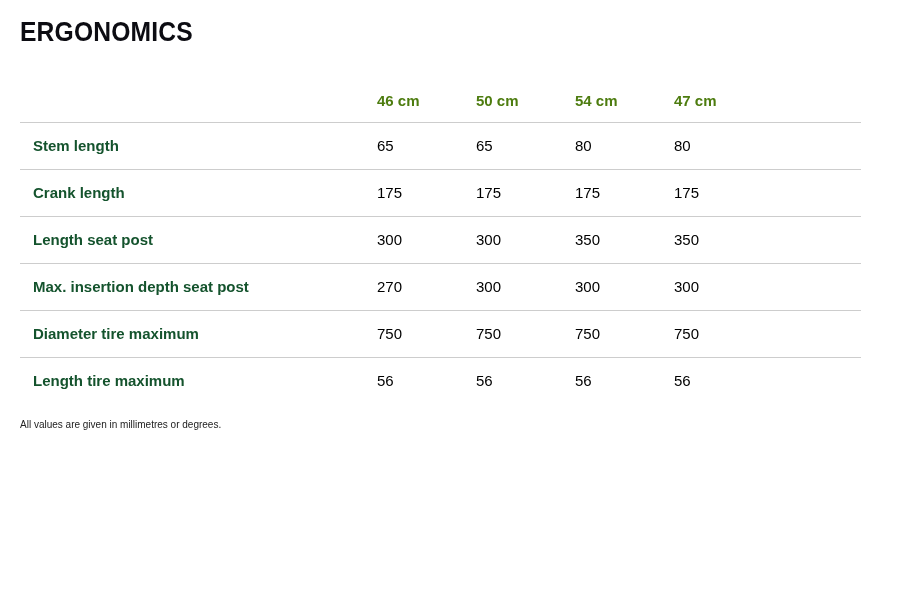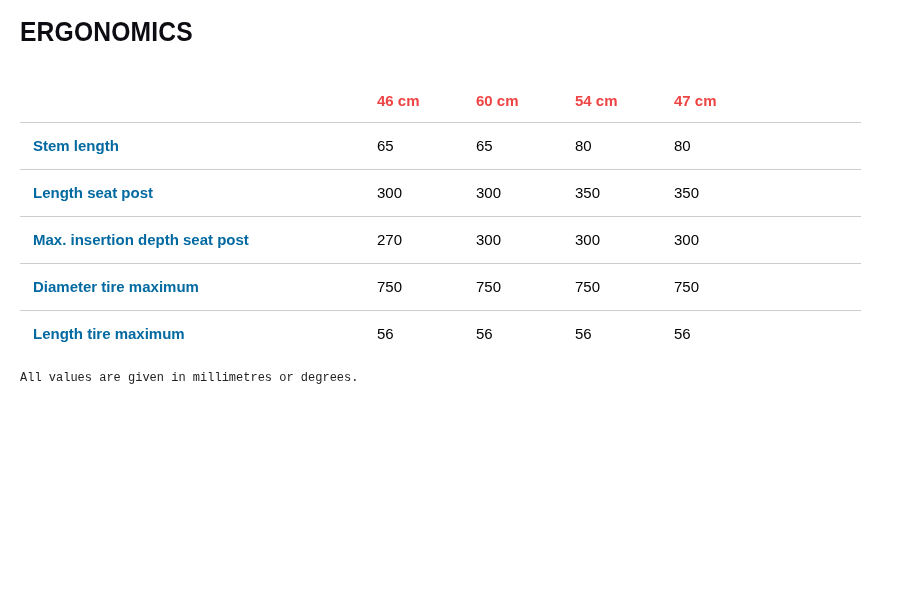--- a/index.html
+++ b/index.html
@@ -45,36 +45,35 @@
     vertical-align: middle;
     font-size: 15px;
     line-height: 18px;
     padding: 14px 0;
     color: #000000;
   }
   table.spec-table thead th {
     font-weight: 700;
     padding-top: 0;
     padding-bottom: 12px;
-    color: #ef4444;
+    color: #4d7c0f;
   }
   table.spec-table tbody tr {
     border-top: 1px solid #cdcdcd;
   }
   table.spec-table td.row-label {
     font-weight: 700;
     padding-left: 13px;
-    color: #0369a1;
+    color: #14532d;
   }
   .footnote {
     margin: 14px 0 0 0;
-    font-size: 12px;
+    font-size: 10px;
     line-height: 14px;
     color: #222222;
-    font-family: Liberation Mono, monospace;
   }
 </style>
 </head>
 <body>
 
 <div class="page">
 
   <h1 class="page-title">
     <span class="condense">ERGONOMICS</span>
   </h1>
@@ -85,33 +84,41 @@
       <col class="value-col">
       <col class="value-col">
       <col class="value-col">
       <col class="value-col">
       <col class="spacer-col">
     </colgroup>
     <thead>
       <tr>
         <th></th>
         <th>46 cm</th>
-        <th>60 cm</th>
+        <th>50 cm</th>
         <th>54 cm</th>
         <th>47 cm</th>
         <th></th>
       </tr>
     </thead>
     <tbody>
       <tr>
         <td class="row-label">Stem length</td>
         <td>65</td>
         <td>65</td>
         <td>80</td>
         <td>80</td>
+        <td></td>
+      </tr>
+      <tr>
+        <td class="row-label">Crank length</td>
+        <td>175</td>
+        <td>175</td>
+        <td>175</td>
+        <td>175</td>
         <td></td>
       </tr>
       <tr>
         <td class="row-label">Length seat post</td>
         <td>300</td>
         <td>300</td>
         <td>350</td>
         <td>350</td>
         <td></td>
       </tr>

